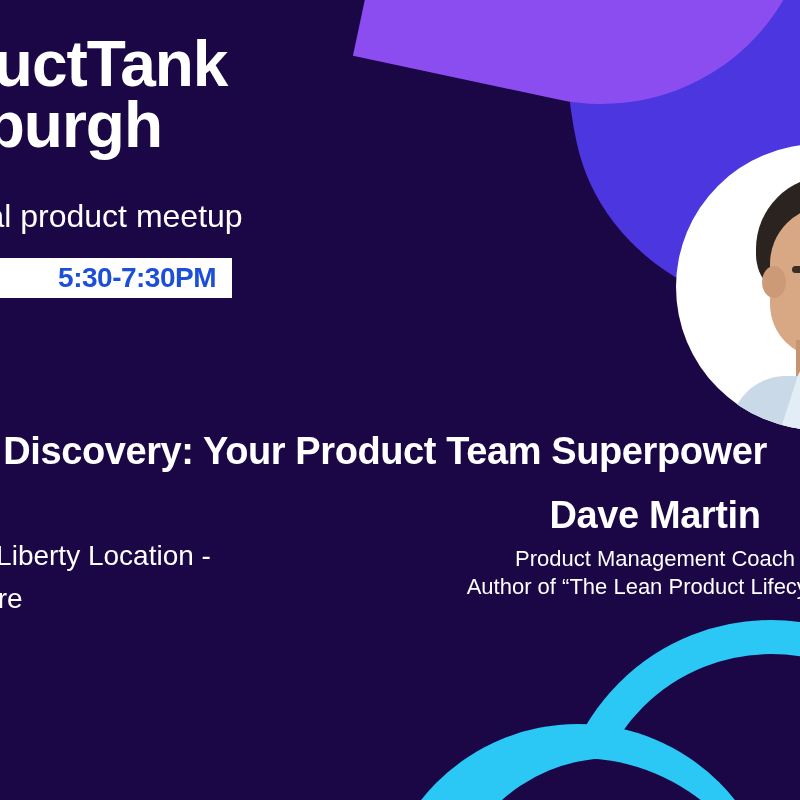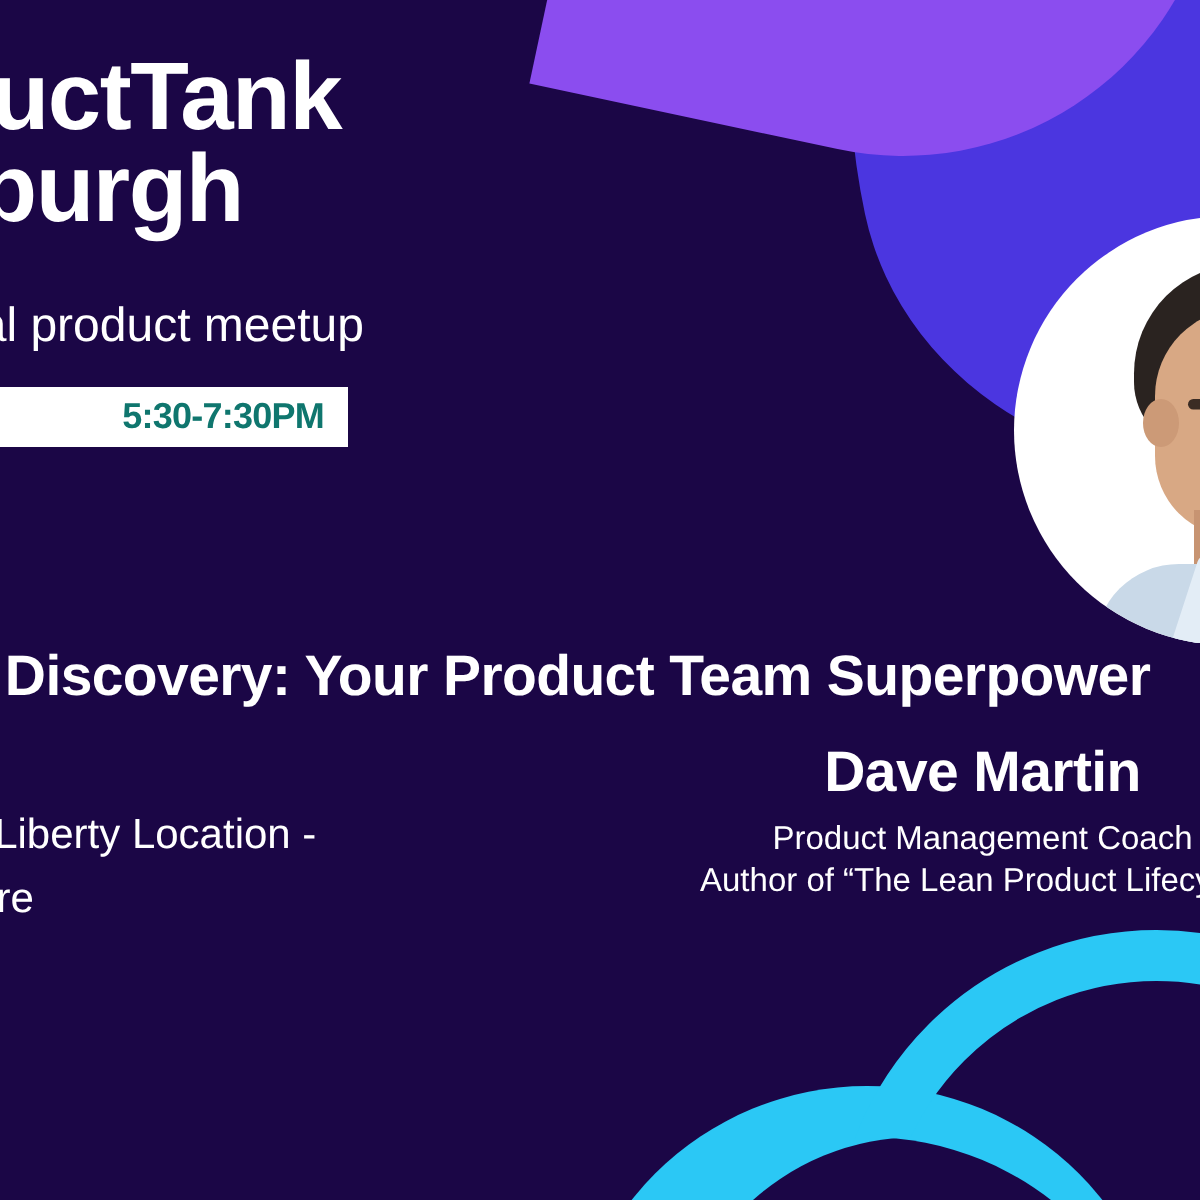--- a/index.html
+++ b/index.html
@@ -161,23 +161,23 @@
   .time-badge{
     position:absolute;
     left:-168px;top:258px;
     width:400px;height:40px;
     background:#FFFFFF;
     display:flex;align-items:center;justify-content:flex-end;
     padding-right:16px;
     box-sizing:border-box;
   }
   .time-badge span{
-    color:#0f766e;
-    font-weight:700;
-    font-size:24px;
+    color:#1d4ed8;
+    font-weight:700;
+    font-size:28px;
     letter-spacing:-0.5px;
     white-space:nowrap;
   }
   .headline{
     position:absolute;
     left:-214px;top:430px;
     color:#FFFFFF;
     font-size:38px;
     font-weight:700;
     letter-spacing:-0.4px;

